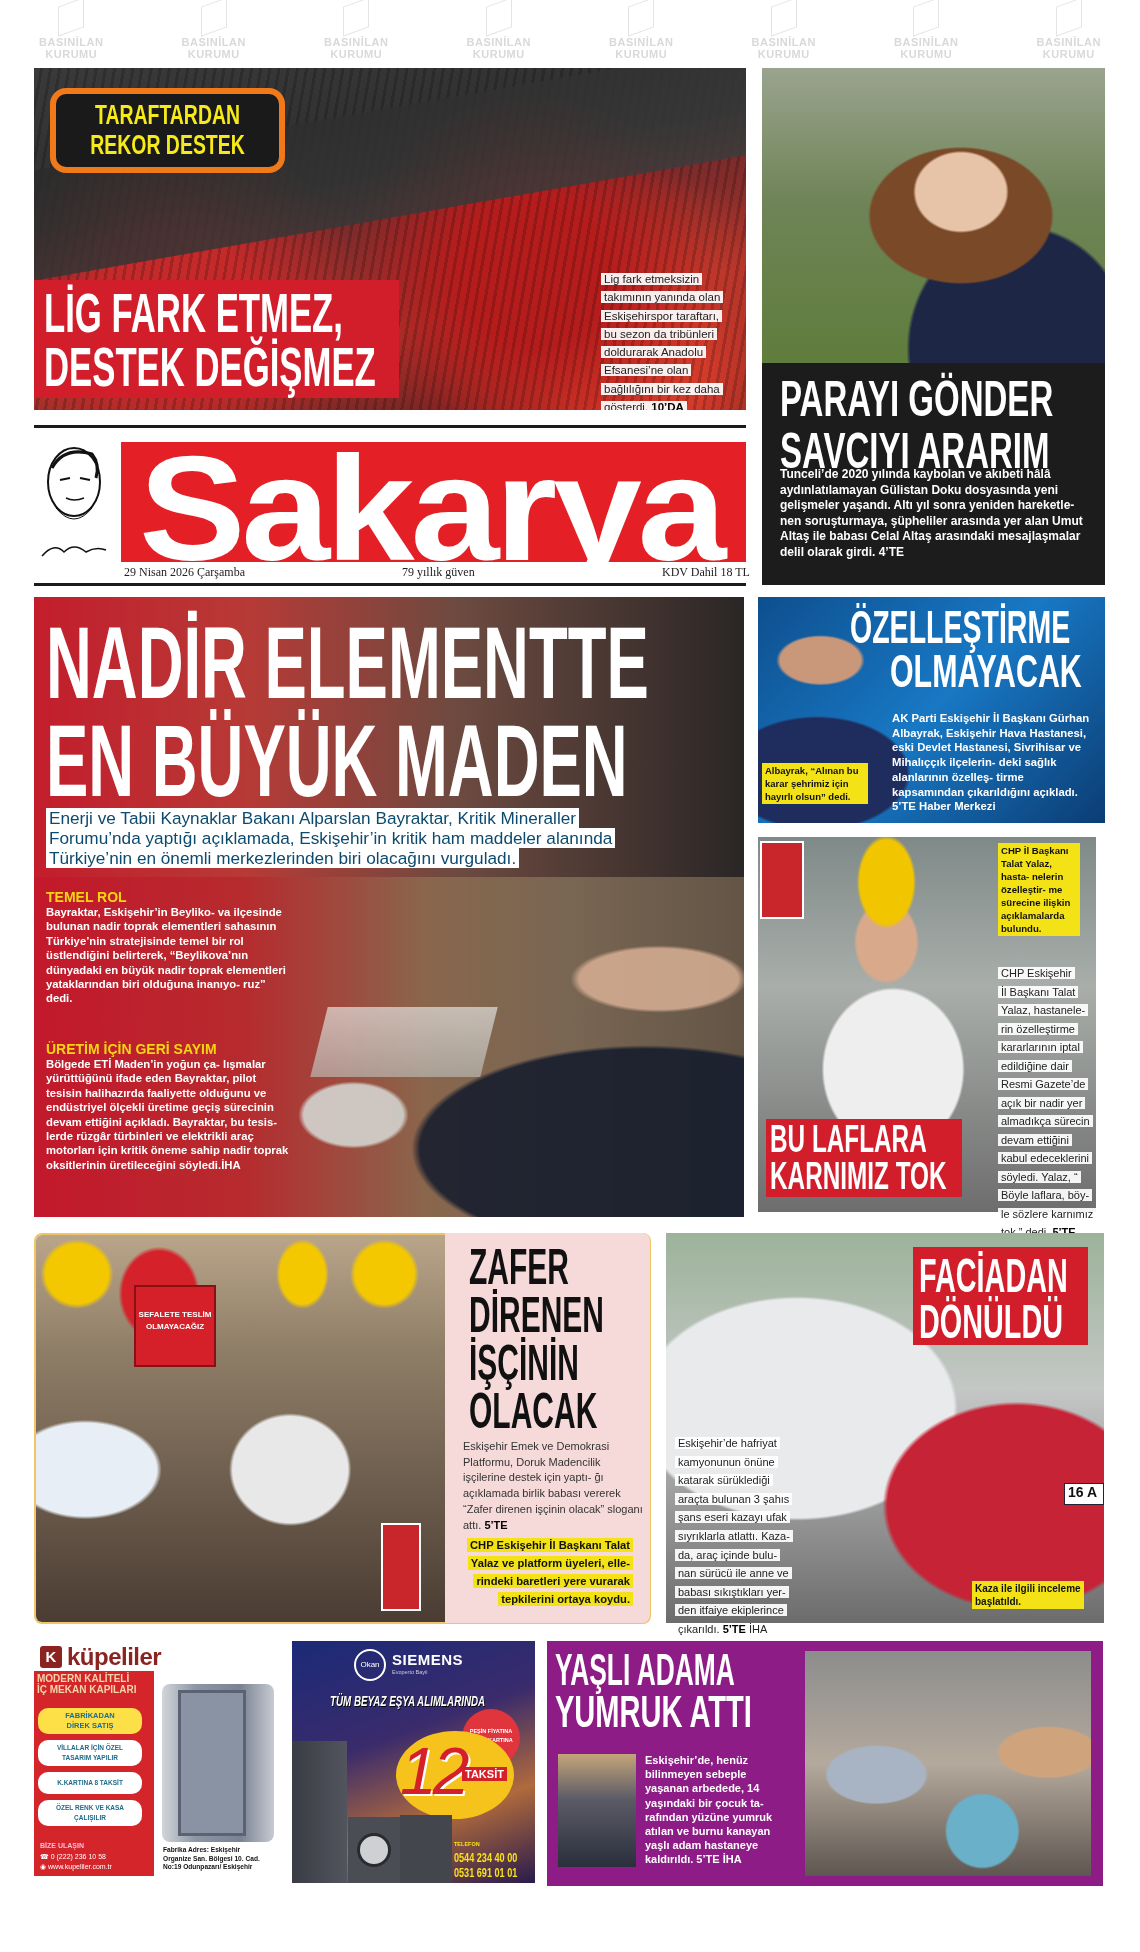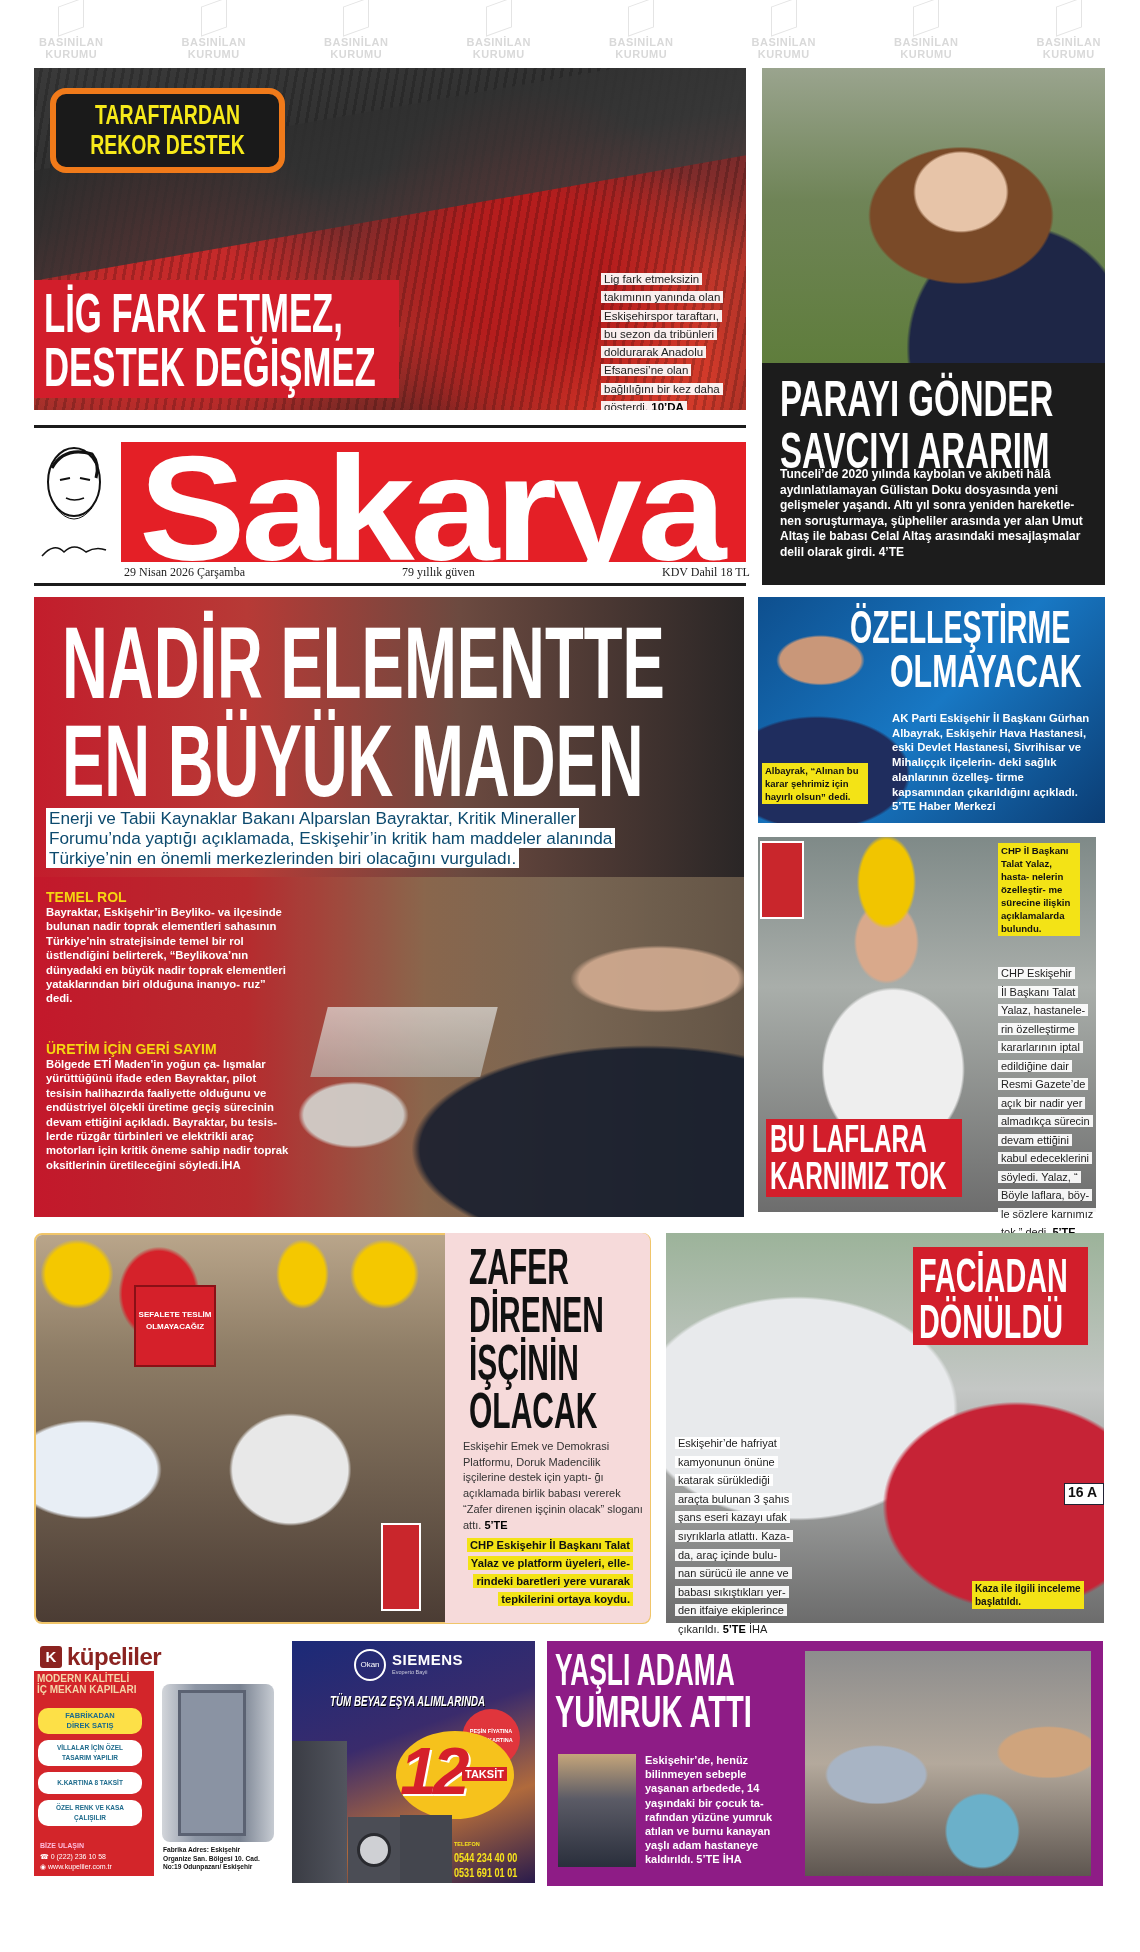--- a/index.html
+++ b/index.html
@@ -152,21 +152,21 @@
 <div class="mast-meta" style="left:124px;">29 Nisan 2026 Çarşamba</div>
 <div class="mast-meta" style="left:402px;">79 yıllık güven</div>
 <div class="mast-meta" style="left:662px;">KDV Dahil 18 TL</div>
 <div class="rule" style="left:34px; top:583px; width:712px;"></div>
 
 <div class="lead">
   <div class="lead-bg"></div>
   <div class="lead-lower photo-minister" style="opacity:0.9;">
     <div class="abs" style="left:285px; top:130px; width:170px; height:70px; background:linear-gradient(180deg,#e9e9e6,#bdbdb7); opacity:.75; transform:skewX(-14deg);"></div>
   </div>
-  <div class="abs" style="left:12px; top:16px;margin-left:16px;">
+  <div class="abs" style="left:12px; top:16px;">
     <div class="cond" style="color:#fff; font-size:102px; line-height:100px; transform:scaleX(0.622);">NADİR ELEMENTTE</div><br>
     <div class="cond" style="color:#fff; font-size:102px; line-height:96px; transform:scaleX(0.622);">EN BÜYÜK MADEN</div>
   </div>
   <div class="deck">
     <div><span>Enerji ve Tabii Kaynaklar Bakanı Alparslan Bayraktar, Kritik Mineraller</span></div>
     <div><span>Forumu’nda yaptığı açıklamada, Eskişehir’in kritik ham maddeler alanında</span></div>
     <div><span>Türkiye’nin en önemli merkezlerinden biri olacağını vurguladı.</span></div>
   </div>
   <div class="lead-body" style="top:292px;">
     <h4>TEMEL ROL</h4>
@@ -301,21 +301,21 @@
 <div class="ad" style="left:292px; top:1641px; width:243px; height:242px; background:linear-gradient(160deg,#1b2a78 0%,#3a2b6c 40%,#b06a3c 70%,#291b4c 100%);">
   <div class="abs" style="left:62px; top:8px; width:32px; height:32px; border:2px solid #fff; border-radius:50%; color:#fff; font-size:8px; text-align:center; line-height:28px;"><span>Okan</span></div>
   <div class="abs" style="left:100px; top:10px; color:#fff; font-weight:700; font-size:15px; letter-spacing:0.5px;">SIEMENS</div>
   <div class="abs" style="left:100px; top:28px; color:#ccd; font-size:5.5px;">Evoperto Bayii</div>
   <div class="abs cond" style="left:38px; top:52px; color:#fff; font-size:14px; font-style:italic; text-shadow:1px 1px 0 #000; transform:scaleX(0.7);">TÜM BEYAZ EŞYA ALIMLARINDA</div>
   <div class="abs" style="left:170px; top:68px; width:58px; height:58px; background:#e0353c; border-radius:50%; color:#fff; font-size:5.5px; font-weight:700; text-align:center; padding-top:18px; line-height:9px;">
       <div>PEŞİN FİYATINA</div>
       <div>KREDİ KARTINA</div>
     </div>
   <div class="abs" style="left:104px; top:90px; width:118px; height:88px; background:#f6c21c; border-radius:50%;"></div>
-  <div class="abs" style="left:108px; top:92px; color:#d5202a; font-weight:700; font-size:66px; font-style:italic; letter-spacing:-4px; text-shadow:2px 2px 0 #fff;">12</div>
+  <div class="abs" style="left:108px; top:92px; color:#d5202a; font-weight:400; font-size:66px; font-style:italic; letter-spacing:-4px; text-shadow:2px 2px 0 #fff;">12</div>
   <div class="abs" style="left:170px; top:126px; background:#d5202a; color:#fff; font-weight:900; font-size:11px; padding:1px 3px;">TAKSİT</div>
   <div class="abs" style="left:0; top:100px; width:55px; height:142px; background:linear-gradient(90deg,#3a3c44,#52555e);"></div>
   <div class="abs" style="left:56px; top:176px; width:52px; height:66px; background:#4b4d55;">
       <div style="position:absolute; left:9px; top:16px; width:34px; height:34px; border-radius:50%; background:#cfd0d4; border:3px solid #2a2b30;"></div>
     </div>
   <div class="abs" style="left:108px; top:174px; width:52px; height:68px; background:#44464e;"></div>
   <div class="abs" style="left:162px; top:200px; color:#f6e21c; font-size:5.5px; font-weight:700;">TELEFON</div>
   <div class="abs cond" style="left:162px; top:209px; color:#f6e21c; font-size:13px; transform:scaleX(0.7);">0544 234 40 00</div>
   <div class="abs cond" style="left:162px; top:224px; color:#f6e21c; font-size:13px; transform:scaleX(0.7);">0531 691 01 01</div>
 </div>

